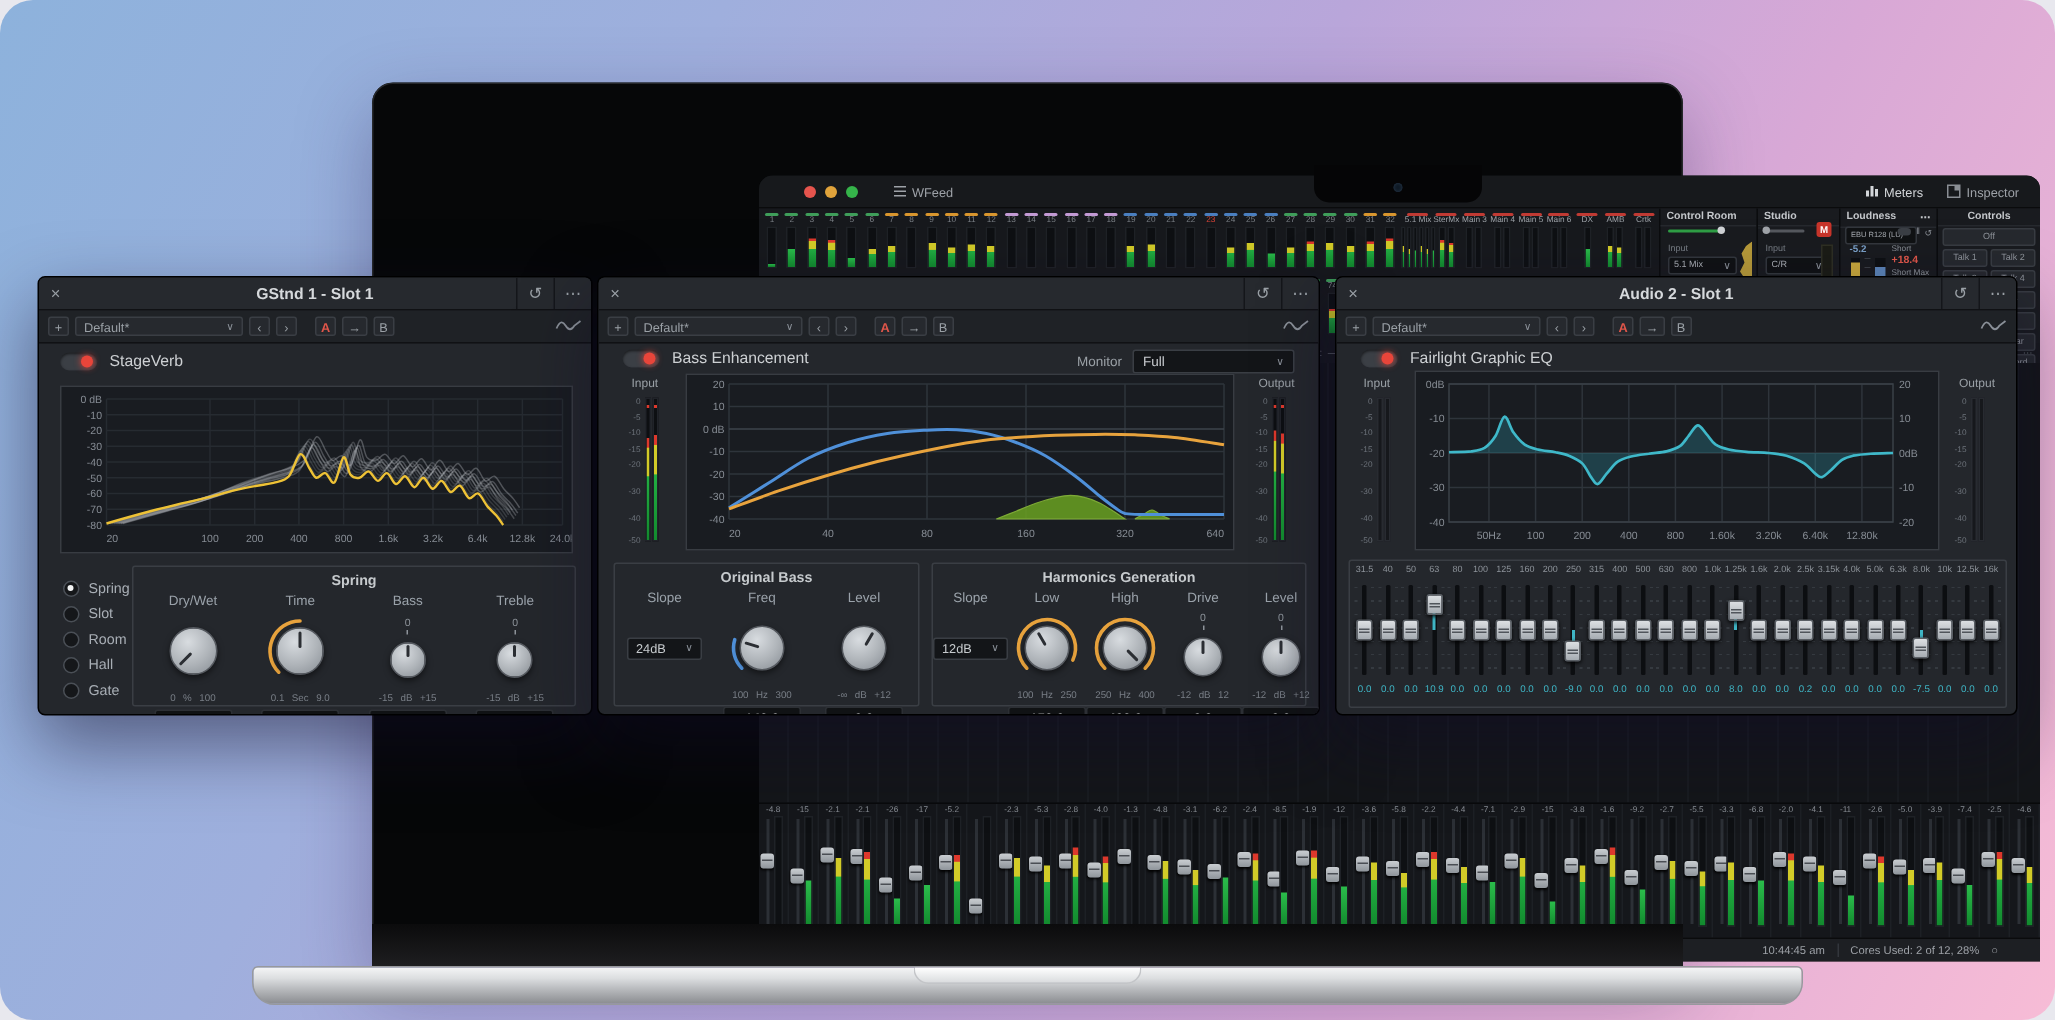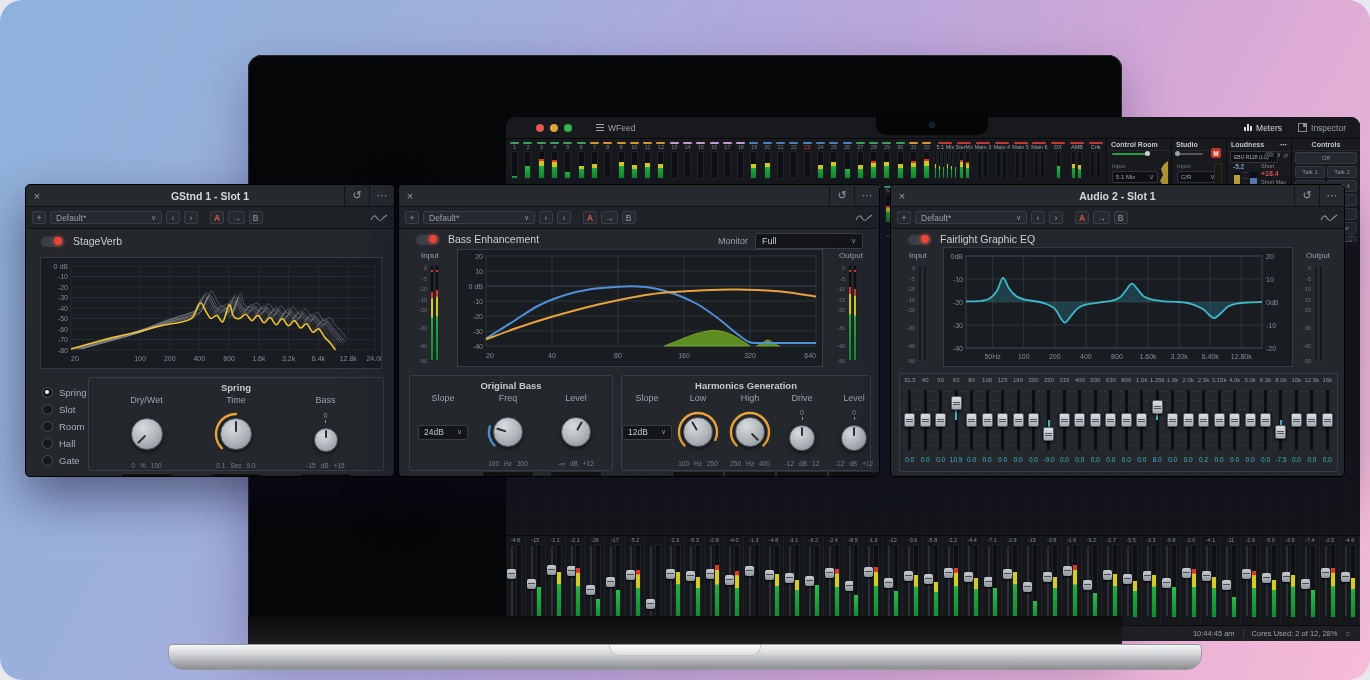--- a/index.html
+++ b/index.html
@@ -47,21 +47,21 @@
   .strip{position:relative;flex:1;border-right:1px solid #1d2025;box-sizing:border-box;}
   .strip .db{position:absolute;top:1px;left:0;width:100%;text-align:center;font-size:5.5px;color:#8a8f96;}
   .ftrack{position:absolute;left:5px;top:10px;width:2px;height:70px;background:#2c3036;}
   .fhandle{position:absolute;left:1px;width:9px;height:10px;border-radius:2px;background:linear-gradient(180deg,#c9cdd1,#8f959b);box-shadow:0 1px 2px #000;}
   .fhandle::after{content:'';position:absolute;left:1px;right:1px;top:4px;height:1px;background:#4a4e54;}
   .smeter{position:absolute;right:3px;top:8px;width:6px;height:74px;}
   .mixscroll{position:absolute;left:42px;top:84px;width:340px;height:3px;border-radius:2px;background:#94979c;opacity:.85;}
   .bridgescroll{position:absolute;left:4px;top:86px;width:228px;height:3px;border-radius:2px;background:#85888d;opacity:.7;}
   
   .statusbar{position:absolute;left:0;top:508px;width:100%;height:16px;background:#1d1f23;border-top:1px solid #0a0b0c;display:flex;align-items:center;font-size:7.5px;color:#b4b7bc;box-sizing:border-box;}
-  .sbright{margin-left:auto;display:flex;align-items:center;gap:8px;padding-right:10px;color:#9da1a7;}
+  .sbright{margin-left:auto;display:flex;align-items:center;gap:8px;padding-right:28px;color:#9da1a7;}
   .sbdiv{width:1px;height:9px;background:#33363c;}
   
   .win{position:absolute;background:#24272c;border:1px solid #000;border-radius:5px;box-shadow:0 20px 48px rgba(15,12,40,.5);z-index:10;overflow:hidden;box-sizing:border-box;}
   .wtitle{height:21px;background:#26292e;border-bottom:1px solid #101114;position:relative;display:flex;align-items:center;}
   .wclose{width:22px;text-align:center;color:#9aa0a6;font-size:11px;cursor:default;}
   .wname{position:absolute;left:0;right:0;text-align:center;font-size:10.5px;font-weight:bold;color:#d6d9dc;}
   .wtools{margin-left:auto;display:flex;height:100%;align-items:center;z-index:1;}
   .wtool{width:24px;height:100%;display:flex;align-items:center;justify-content:center;color:#9aa0a6;font-size:11px;border-left:1px solid #14161a;}
   .prow{height:21px;background:#1f2226;border-bottom:1px solid #101114;display:flex;align-items:center;gap:4px;padding:0 6px;}
   .pbtn{height:13px;min-width:14px;padding:0 3px;border:1px solid #3a3e44;border-radius:2px;background:#26292e;color:#9aa0a6;font-size:8.5px;display:flex;align-items:center;justify-content:center;box-sizing:border-box;}
@@ -1495,20 +1495,40 @@
                 </div>
               </div>
             </div>
             <div class="rrow">
               <span>-15</span>
               <span>dB</span>
               <span>+15</span>
             </div>
             <div class="vbox">0.0</div>
           </div>
+          <div class="kcol">
+            <span class="klabel">Treble</span>
+            <div class="kzone">
+              <div class="ktop">
+                <span>0</span>
+                <div class="ktick"></div>
+              </div>
+              <div class="kwrap" style="width: 40px; height: 34px;">
+                <div class="knob" style="width: 24px; height: 24px;">
+                  <div class="kptr" style="transform: rotate(0deg);"></div>
+                </div>
+              </div>
+            </div>
+            <div class="rrow">
+              <span>-15</span>
+              <span>dB</span>
+              <span>+15</span>
+            </div>
+            <div class="vbox">0.0</div>
+          </div>
         </div>
     </div>
   </div>
 
   <div class="win" id="win2" style="left:398px;top:184px;width:482px;height:293px">
     <div class="wtitle">
       <span class="wclose">×</span>
       <span class="wtools">
         <span class="wtool">↺</span>
         <span class="wtool">⋯</span>

